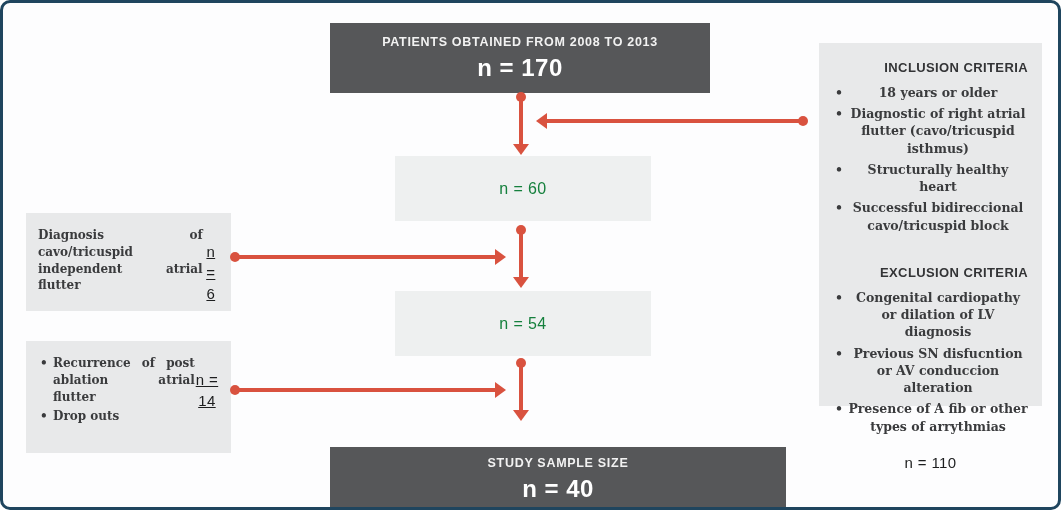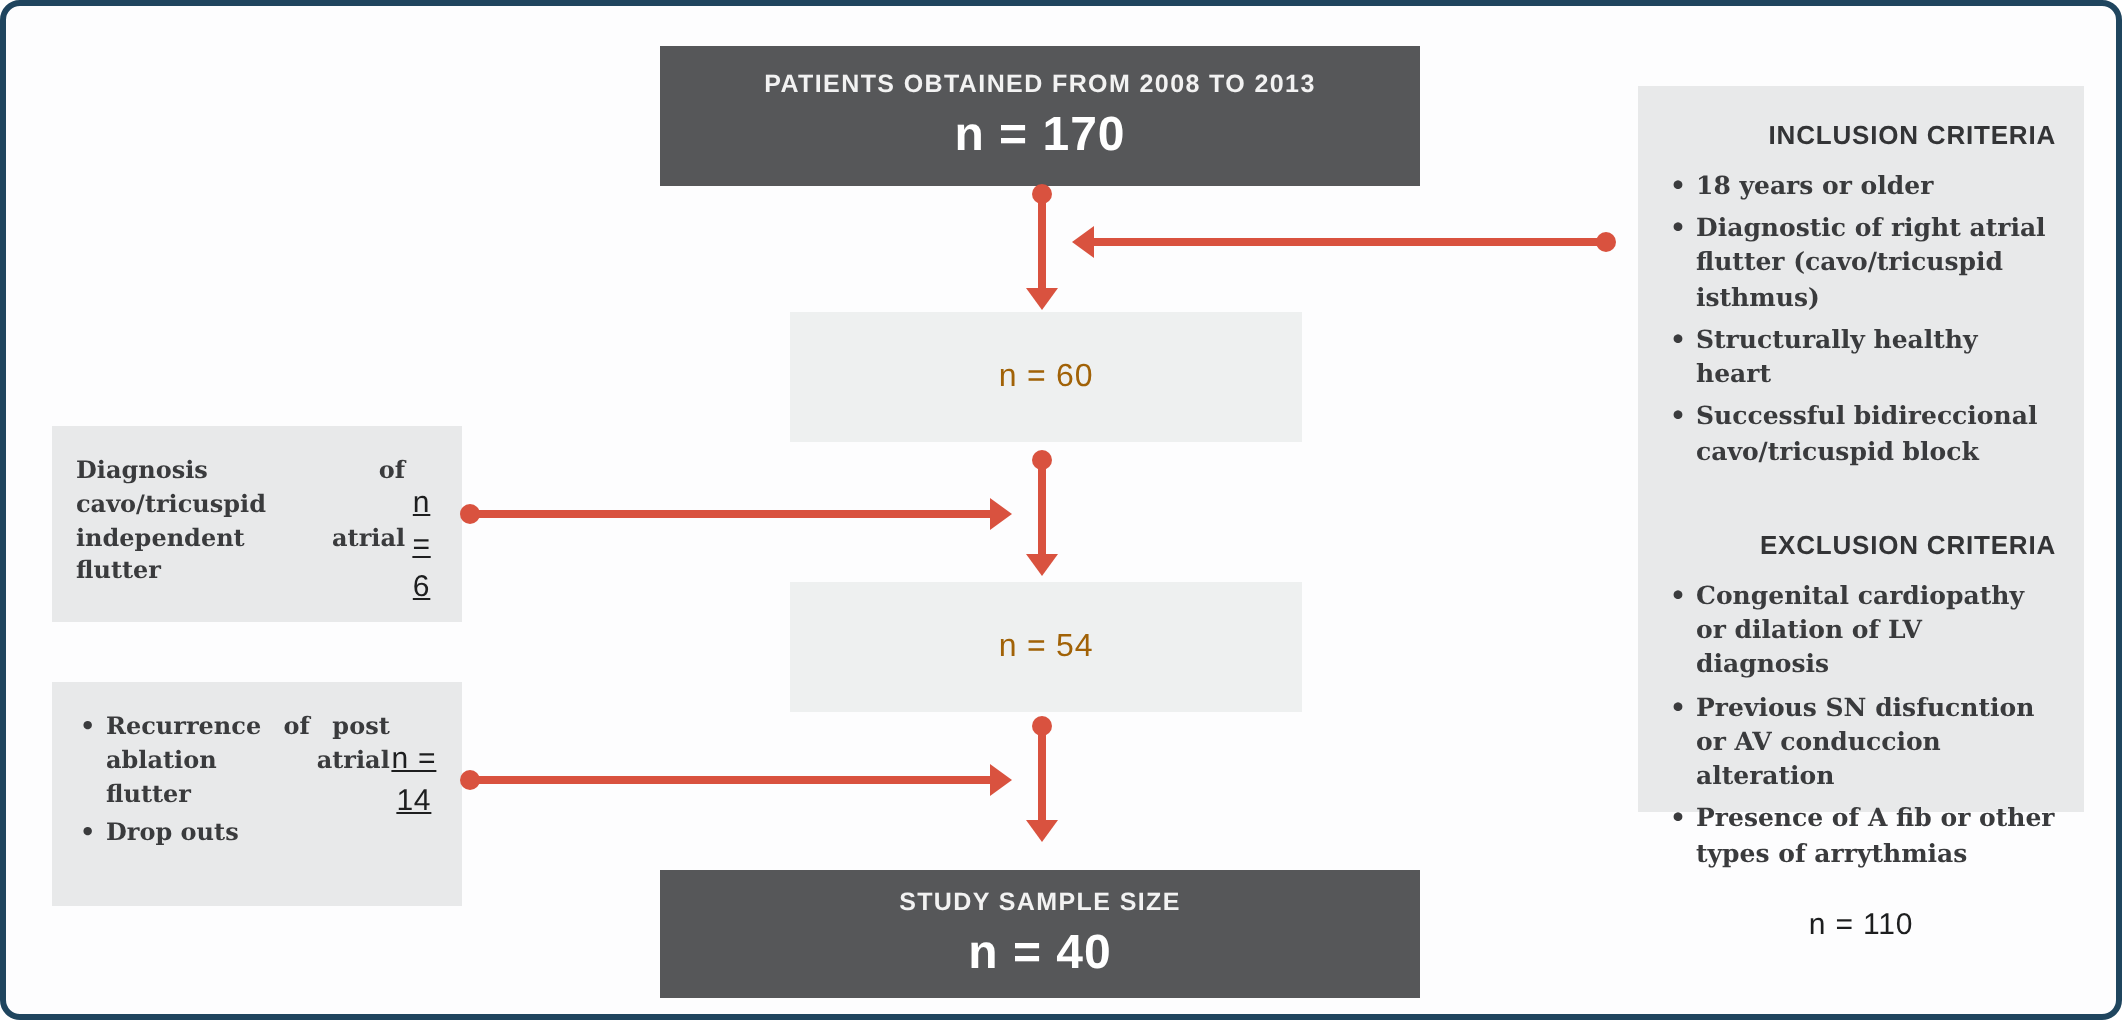--- a/index.html
+++ b/index.html
@@ -18,21 +18,21 @@
   }
   .box{position:absolute;}
   .dark{
     background:var(--dark);color:#f6f6f6;display:flex;flex-direction:column;
     align-items:center;justify-content:center;gap:5px;text-align:center;
   }
   .dark .box-title{font-size:12.5px;font-weight:bold;letter-spacing:.7px;color:#f2f2f2;}
   .dark .box-n{font-size:24px;font-weight:700;color:#ffffff;letter-spacing:.5px;}
   .midbox{
     background:var(--mid);display:flex;align-items:center;justify-content:center;
-    font-size:16px;color:#a16207;letter-spacing:.4px;
+    font-size:16px;color:#15803d;letter-spacing:.4px;
   }
   .sidebox{
     background:var(--light);color:var(--ink);
     font-family:"DejaVu Serif","Liberation Serif",serif;
     font-weight:bold;font-size:12px;line-height:1.4;
     padding:14px 12px 10px 12px;display:flex;flex-direction:row;
   }
   .sidebox .jtext{text-align:justify;}
   .sidebox .n-val,.criteria .n-val{
     font-family:"Liberation Sans",sans-serif;font-weight:400;font-size:15px;
@@ -44,21 +44,21 @@
   ul.blist li::before{content:"\2022";position:absolute;left:2px;}
   .criteria{
     background:var(--light);color:var(--ink);padding:16px 14px;
     font-family:"DejaVu Serif","Liberation Serif",serif;font-weight:bold;
     font-size:12.5px;line-height:1.38;
   }
   .criteria .crit-title{
     font-family:"Liberation Sans",sans-serif;font-weight:bold;font-size:13px;
     letter-spacing:.4px;text-align:right;margin-bottom:7px;color:#333436;
   }
-  .criteria ul.blist li{text-align:left;margin-bottom:4px;}
+  .criteria ul.blist li{text-align:center;margin-bottom:4px;}
   .criteria .excl-title{margin-top:30px;}
   .criteria .n-val{margin-top:18px;}
   
   .arrow{position:absolute;pointer-events:none;}
   .dot{position:absolute;width:10px;height:10px;border-radius:50%;background:var(--arrow);}
   .vline{position:absolute;width:4px;background:var(--arrow);}
   .hline{position:absolute;height:4px;background:var(--arrow);}
   .head-down{position:absolute;width:0;height:0;
     border-left:8px solid transparent;border-right:8px solid transparent;
     border-top:11px solid var(--arrow);}
@@ -129,21 +129,21 @@
     </ul>
     <div class="n-val">n = 14</div>
   </div>
 
   <div class="arrow" style="left:227px;top:379px;width:276px;height:16px;">
     <span class="dot" style="left:0;top:3px;"></span>
     <span class="hline" style="left:8px;top:6px;width:257px;"></span>
     <span class="head-right" style="left:265px;top:0;"></span>
   </div>
 
-  <div class="box dark" style="left:327px;top:432px;width:380px;height:64px;">
+  <div class="box dark" style="left:327px;top:444px;width:456px;height:64px;">
     <div class="box-title">STUDY SAMPLE SIZE</div>
     <div class="box-n">n = 40</div>
   </div>
 
   <div class="box criteria" style="left:816px;top:40px;width:223px;height:363px;">
     <div class="crit-title">INCLUSION CRITERIA</div>
     <ul class="blist">
       <li>18 years or older</li>
       <li>Diagnostic of right atrial flutter (cavo/tricuspid isthmus)</li>
       <li>Structurally healthy heart</li>

